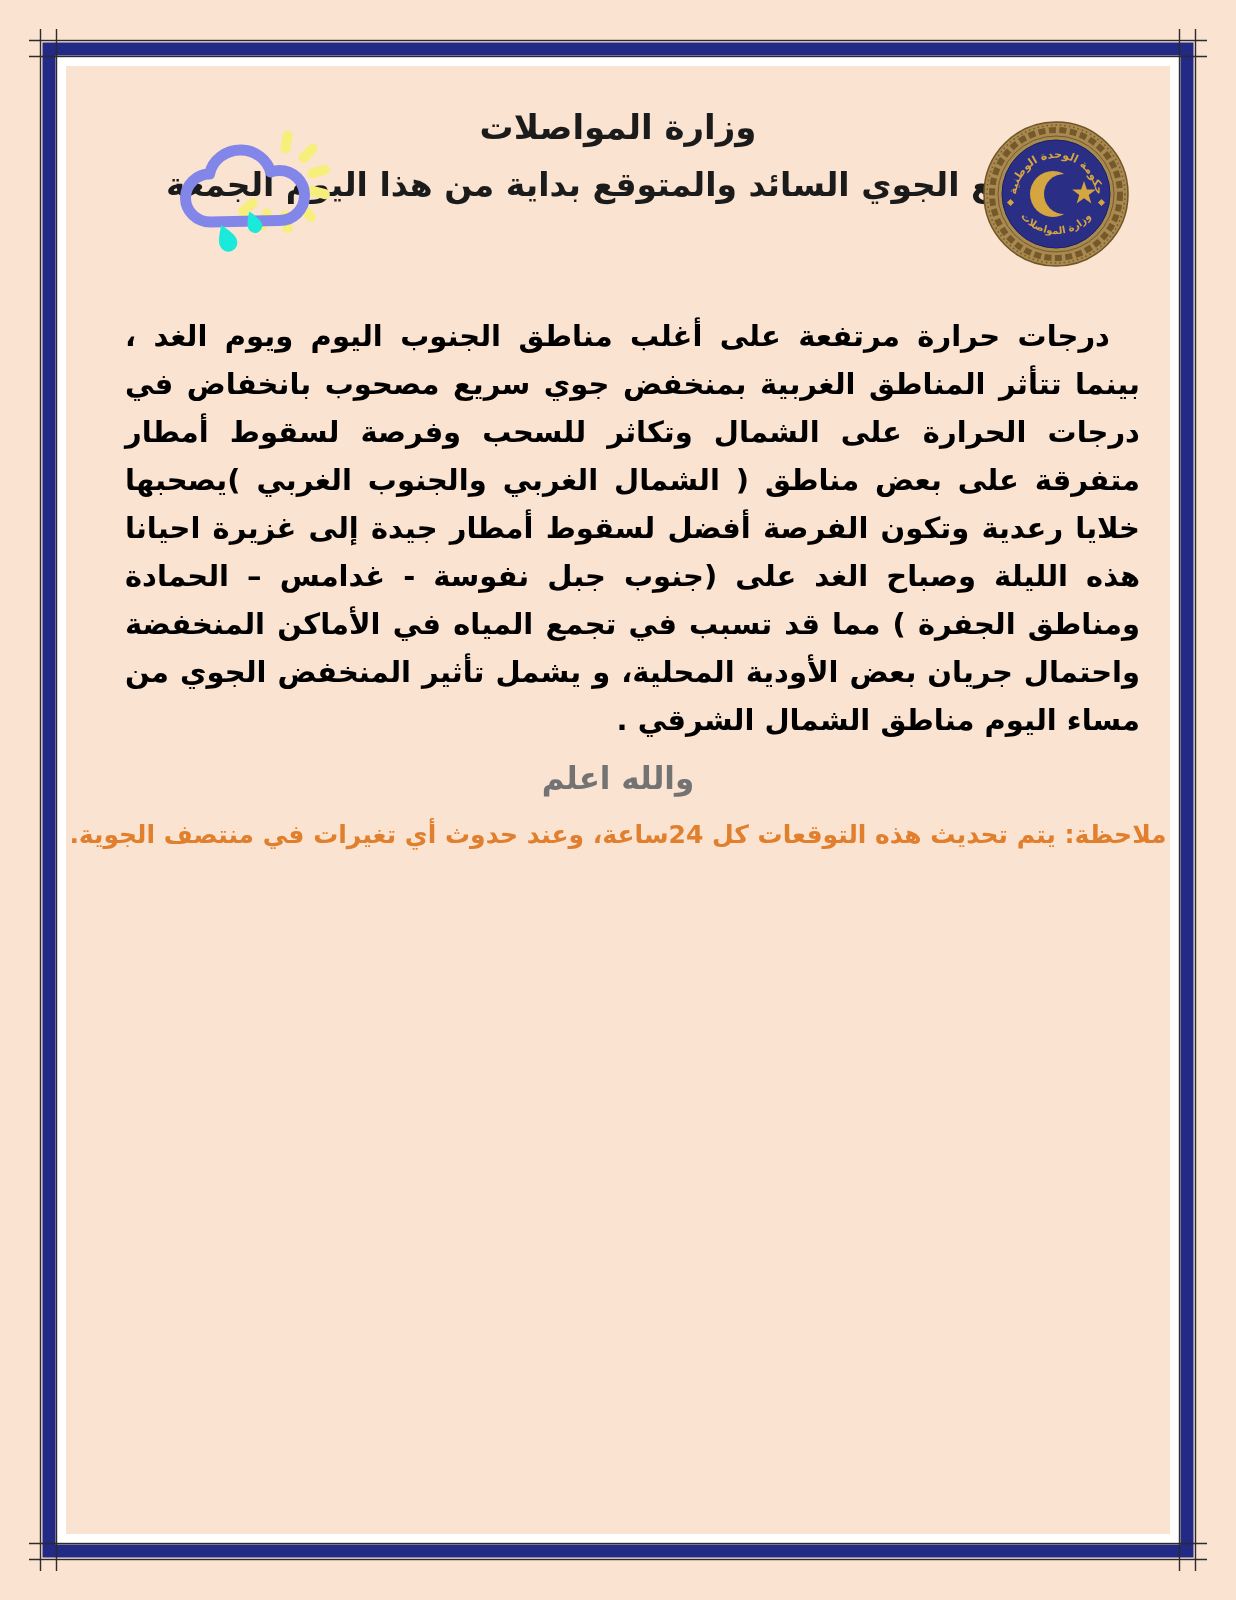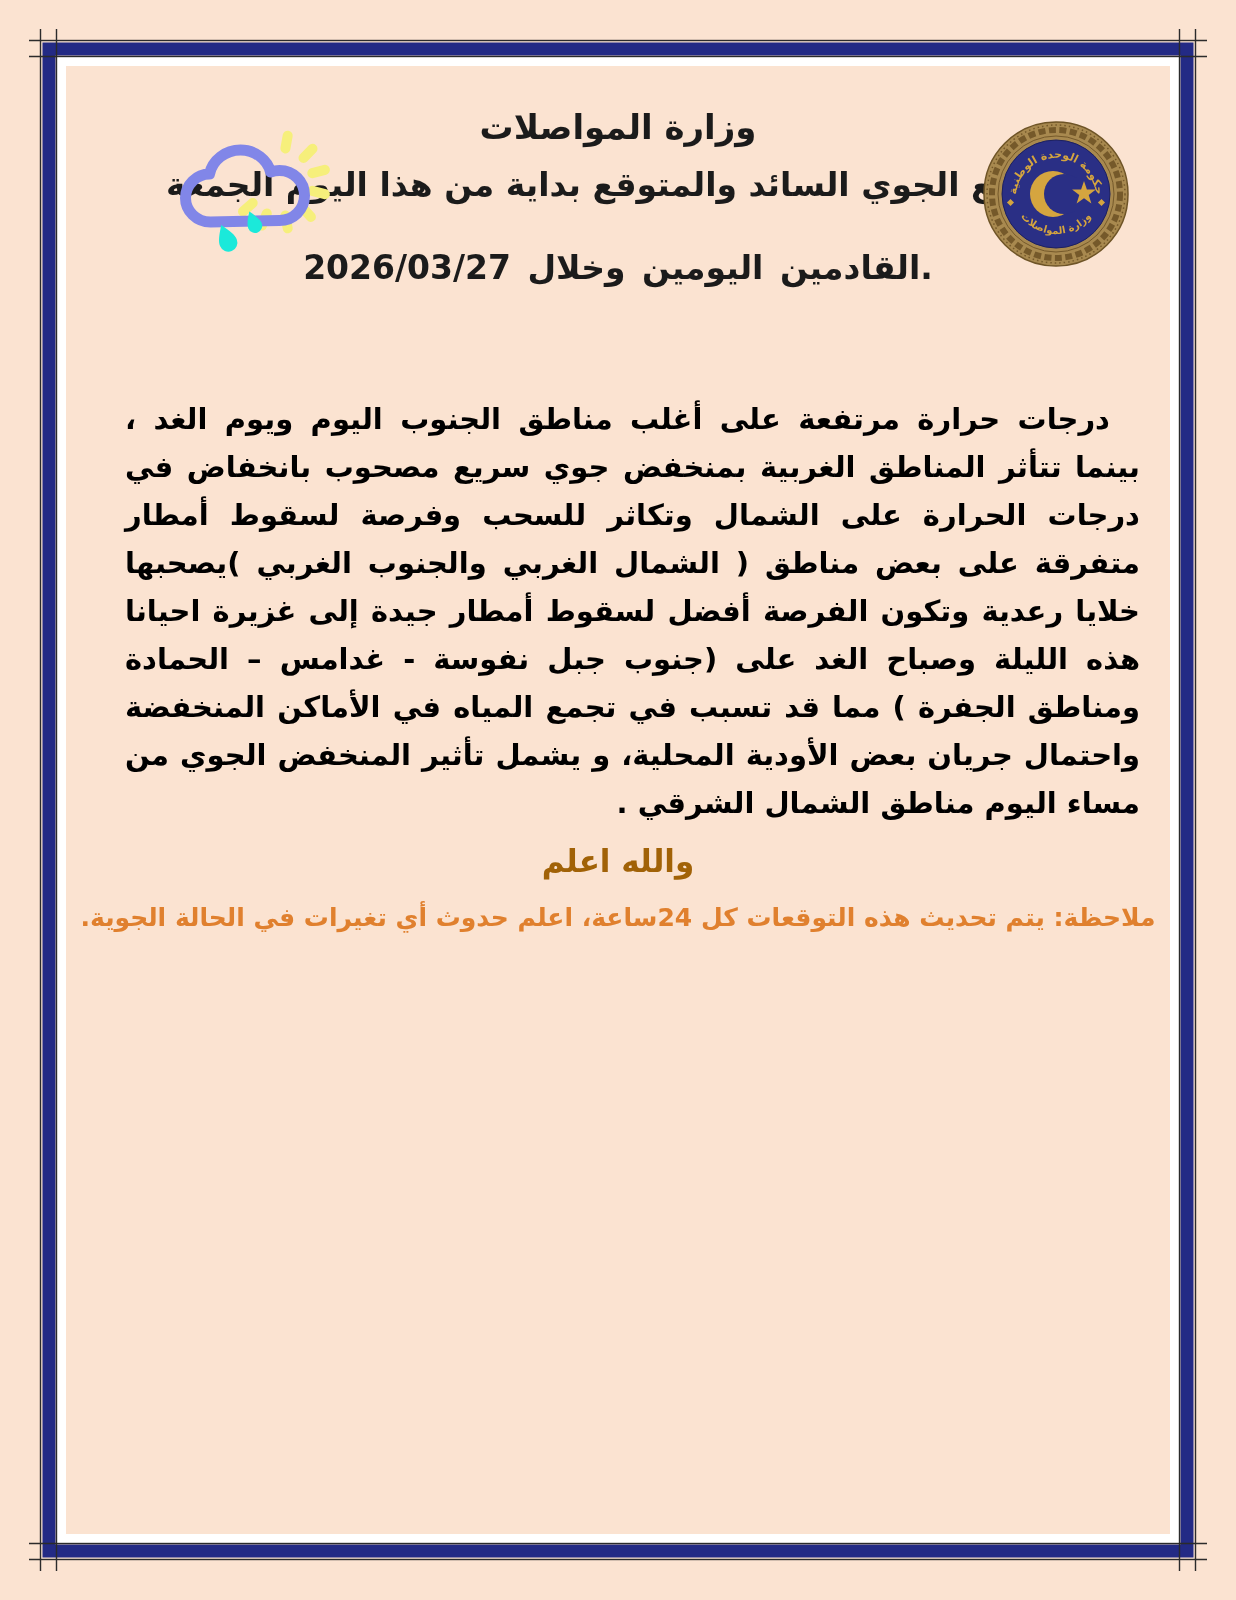--- a/index.html
+++ b/index.html
@@ -24,21 +24,21 @@
   .seal{position:absolute;right:38px;top:52px;}
 
   .para{
     direction:rtl;text-align:justify;font-weight:bold;color:#000000;
     font-size:29px;line-height:48px;
     padding:0 30px 0 59px;
   }
   .para1{margin-top:104px;text-indent:30px;}
   .para2{margin-top:22px;text-align-last:left;}
   .closing{
-    direction:rtl;text-align:center;font-weight:bold;color:#a16207;
+    direction:rtl;text-align:center;font-weight:bold;color:#737373;
     font-size:31px;margin-top:16px;
   }
   .note{
     direction:rtl;text-align:center;font-weight:bold;color:#e0802e;
     font-size:25px;margin-top:24px;
   }
 </style>
 </head>
 <body>
 
@@ -89,31 +89,25 @@
         <textPath href="#arcTop" startOffset="50%">حكومة الوحدة الوطنية</textPath>
       </text>
       <text font-size="10" font-weight="bold" fill="#d5a53f" text-anchor="middle" direction="rtl">
         <textPath href="#arcBottom" startOffset="50%">وزارة المواصلات</textPath>
       </text>
     </svg>
 
     <div class="hline">وزارة المواصلات</div>
     <div class="hline sub">الوضع الجوي السائد والمتوقع بداية من هذا اليوم الجمعة</div>
 
-    <div class="date-line" dir="ltr">
-      <span>2026/03/27</span>
-      <bdi>وخلال</bdi>
-      <bdi>اليومين</bdi>
-      <bdi>القادمين</bdi><span>.</span>
-    </div>
   </div>
 
   <div class="para para1">درجات حرارة مرتفعة على أغلب مناطق الجنوب اليوم ويوم الغد ، بينما تتأثر المناطق الغربية بمنخفض جوي سريع مصحوب بانخفاض في درجات الحرارة على الشمال وتكاثر للسحب وفرصة لسقوط أمطار متفرقة على بعض مناطق ( الشمال الغربي والجنوب الغربي )يصحبها خلايا رعدية وتكون الفرصة أفضل لسقوط أمطار جيدة إلى غزيرة احيانا هذه الليلة وصباح الغد على (جنوب جبل نفوسة - غدامس – الحمادة ومناطق الجفرة ) مما قد تسبب في تجمع المياه في الأماكن المنخفضة واحتمال جريان بعض الأودية المحلية، و يشمل تأثير المنخفض الجوي من مساء اليوم مناطق الشمال الشرقي .</div>
   <div class="closing">والله اعلم</div>
-  <div class="note">ملاحظة: يتم تحديث هذه التوقعات كل 24ساعة، اعلم حدوث أي تغيرات في الحالة الجوية.</div>
+  <div class="note">ملاحظة: يتم تحديث هذه التوقعات كل 24ساعة، وعند حدوث أي تغيرات في منتصف الجوية.</div>
 </div>
 
 <svg class="frame" width="1236" height="1600" viewBox="0 0 1236 1600" aria-hidden="true">
   <rect x="49" y="49" width="1138" height="1502" fill="none" stroke="#232a85" stroke-width="13"></rect>
   <g stroke="#2b2b2b" stroke-width="1.4" fill="none">
     <rect x="40.5" y="40.5" width="1155" height="1519"></rect>
     <rect x="56.5" y="56.5" width="1123" height="1487"></rect>
 
     <path d="M29 40.5 H40.5 M40.5 29 V40.5 M29 56.5 H56.5 M56.5 29 V56.5"></path>
 

